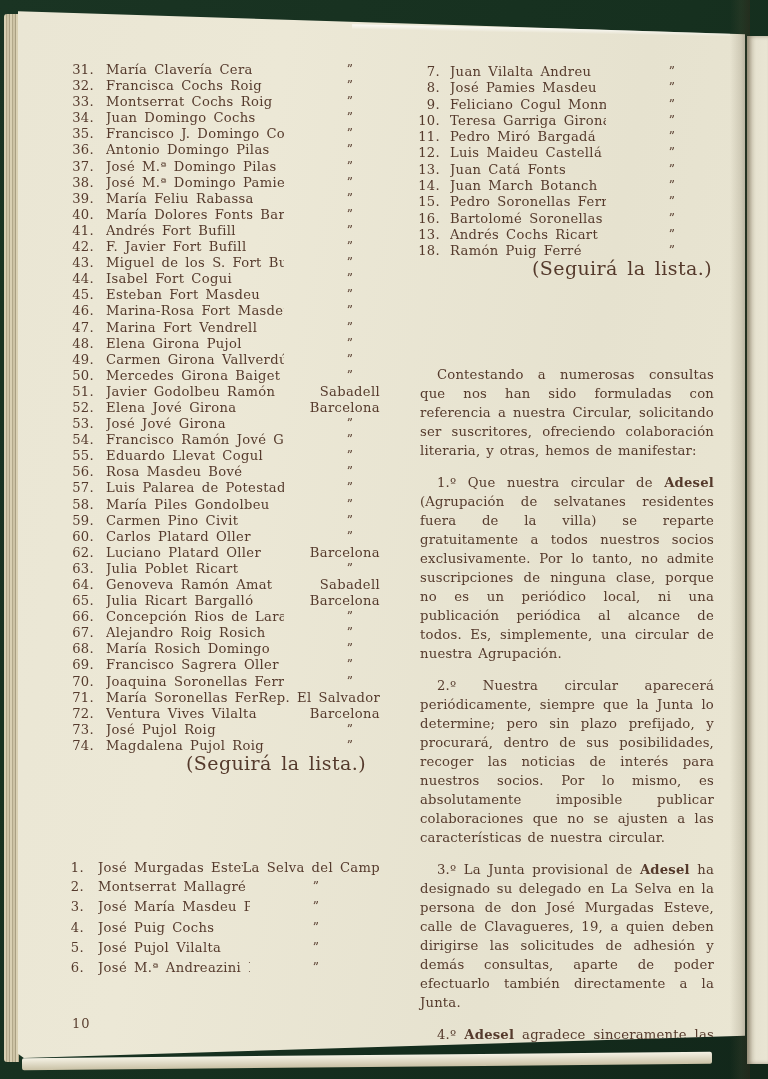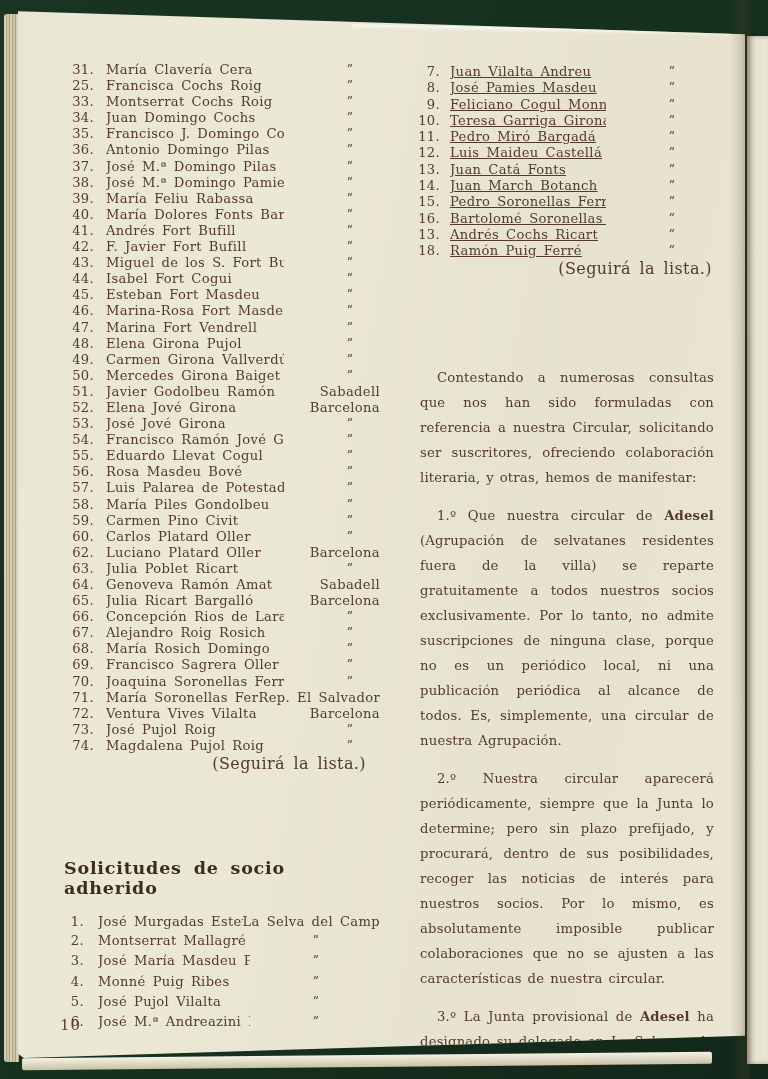--- a/index.html
+++ b/index.html
@@ -45,65 +45,65 @@
   }
   
   .mrow{display:flex;align-items:baseline;line-height:16.1px;font-size:13.1px;
         letter-spacing:0.35px;word-spacing:2.5px;white-space:nowrap;}
   .mrow .num{flex:none;width:28px;text-align:right;}
   .mrow .nm{flex:1;margin-left:12px;overflow:hidden;}
   .mrow .pl{flex:none;text-align:right;min-width:70px;}
   .mrow .pl.ditto{font-size:12px;letter-spacing:1px;}
   .members{position:absolute;left:48px;top:54px;width:314px;}
   .members .pl.ditto{padding-right:26px;}
-  .cont{line-height:17px;font-size:16px;text-align:right;letter-spacing:0.4px;word-spacing:3px;}
+  .cont{line-height:17px;font-size:19px;text-align:right;letter-spacing:0.4px;word-spacing:3px;}
   .members .cont{margin-top:1px;padding-right:14px;}
   .rightlist{position:absolute;left:396px;top:56px;width:278px;}
   .rightlist .mrow{line-height:16.3px;}
   .rightlist .num{width:26px;}
-  .rightlist .nm{margin-left:10px;text-decoration:underline;}
+  .rightlist .nm{margin-left:10px;}
   .rightlist .pl.ditto{padding-right:16px;}
   .cont-right{position:absolute;left:396px;top:252px;width:298px;}
   
   .sol{position:absolute;left:42px;top:850px;width:320px;}
   .sol h2{margin:0 0 14px 4px;font-size:17.5px;font-weight:bold;color:#3f2a1b;
           letter-spacing:0.8px;word-spacing:5px;}
   .sol .mrow{line-height:19.2px;}
   .sol .num{width:24px;}
   .sol .nm{margin-left:14px;}
   .sol .pl.ditto{padding-right:60px;}
   
   .circular{position:absolute;left:402px;top:330px;width:294px;}
   .circular h2{margin:0;font-size:19px;font-weight:bold;color:#3f2a1b;
                letter-spacing:0.6px;word-spacing:4px;}
-  .circular .paras p{margin:13px 0 0 0;font-size:13.2px;line-height:25px;
+  .circular .paras p{margin:13px 0 0 0;font-size:13.2px;line-height:19px;
                      text-align:justify;text-indent:17px;letter-spacing:0.2px;word-spacing:1.5px;}
   .circular .paras p:first-child{margin-top:27px;}
   .circular .bold{font-weight:bold;}
   
-  .pgnum{position:absolute;left:42px;top:1008px;font-size:15px;letter-spacing:1px;color:#5a3f30;}
+  .pgnum{position:absolute;left:54px;top:1008px;font-size:13px;letter-spacing:1px;color:#5a3f30;}
 </style>
 </head>
 <body>
 
 <div class="photo">
   <div class="edge-stack"></div>
   <div class="under-edge"></div>
 
   <div class="page">
     <div class="top-glint"></div>
 
     <div class="members">
         <div class="mrow">
           <span class="num">31.</span>
           <span class="nm">María Clavería Cera</span>
           <span class="pl ditto">”</span>
         </div>
         <div class="mrow">
-          <span class="num">25.</span>
+          <span class="num">32.</span>
           <span class="nm">Francisca Cochs Roig</span>
           <span class="pl ditto">”</span>
         </div>
         <div class="mrow">
           <span class="num">33.</span>
           <span class="nm">Montserrat Cochs Roig</span>
           <span class="pl ditto">”</span>
         </div>
         <div class="mrow">
           <span class="num">34.</span>
@@ -302,40 +302,39 @@
         </div>
         <div class="mrow">
           <span class="num">74.</span>
           <span class="nm">Magdalena Pujol Roig</span>
           <span class="pl ditto">”</span>
         </div>
         <div class="cont">(Seguirá la lista.)</div>
       </div>
 
     <div class="sol">
-      <h2>Solicitudes de socio adherido</h2>
       <div>
           <div class="mrow">
             <span class="num">1.</span>
             <span class="nm">José Murgadas Esteve.</span>
             <span class="pl">La Selva del Camp</span>
           </div>
           <div class="mrow">
             <span class="num">2.</span>
             <span class="nm">Montserrat Mallagré Serra</span>
             <span class="pl ditto">”</span>
           </div>
           <div class="mrow">
             <span class="num">3.</span>
             <span class="nm">José María Masdeu Prats</span>
             <span class="pl ditto">”</span>
           </div>
           <div class="mrow">
             <span class="num">4.</span>
-            <span class="nm">Monné Puig Ribes</span>
+            <span class="nm">José Puig Cochs</span>
             <span class="pl ditto">”</span>
           </div>
           <div class="mrow">
             <span class="num">5.</span>
             <span class="nm">José Pujol Vilalta</span>
             <span class="pl ditto">”</span>
           </div>
           <div class="mrow">
             <span class="num">6.</span>
             <span class="nm">José M.ª Andreazini Font</span>

